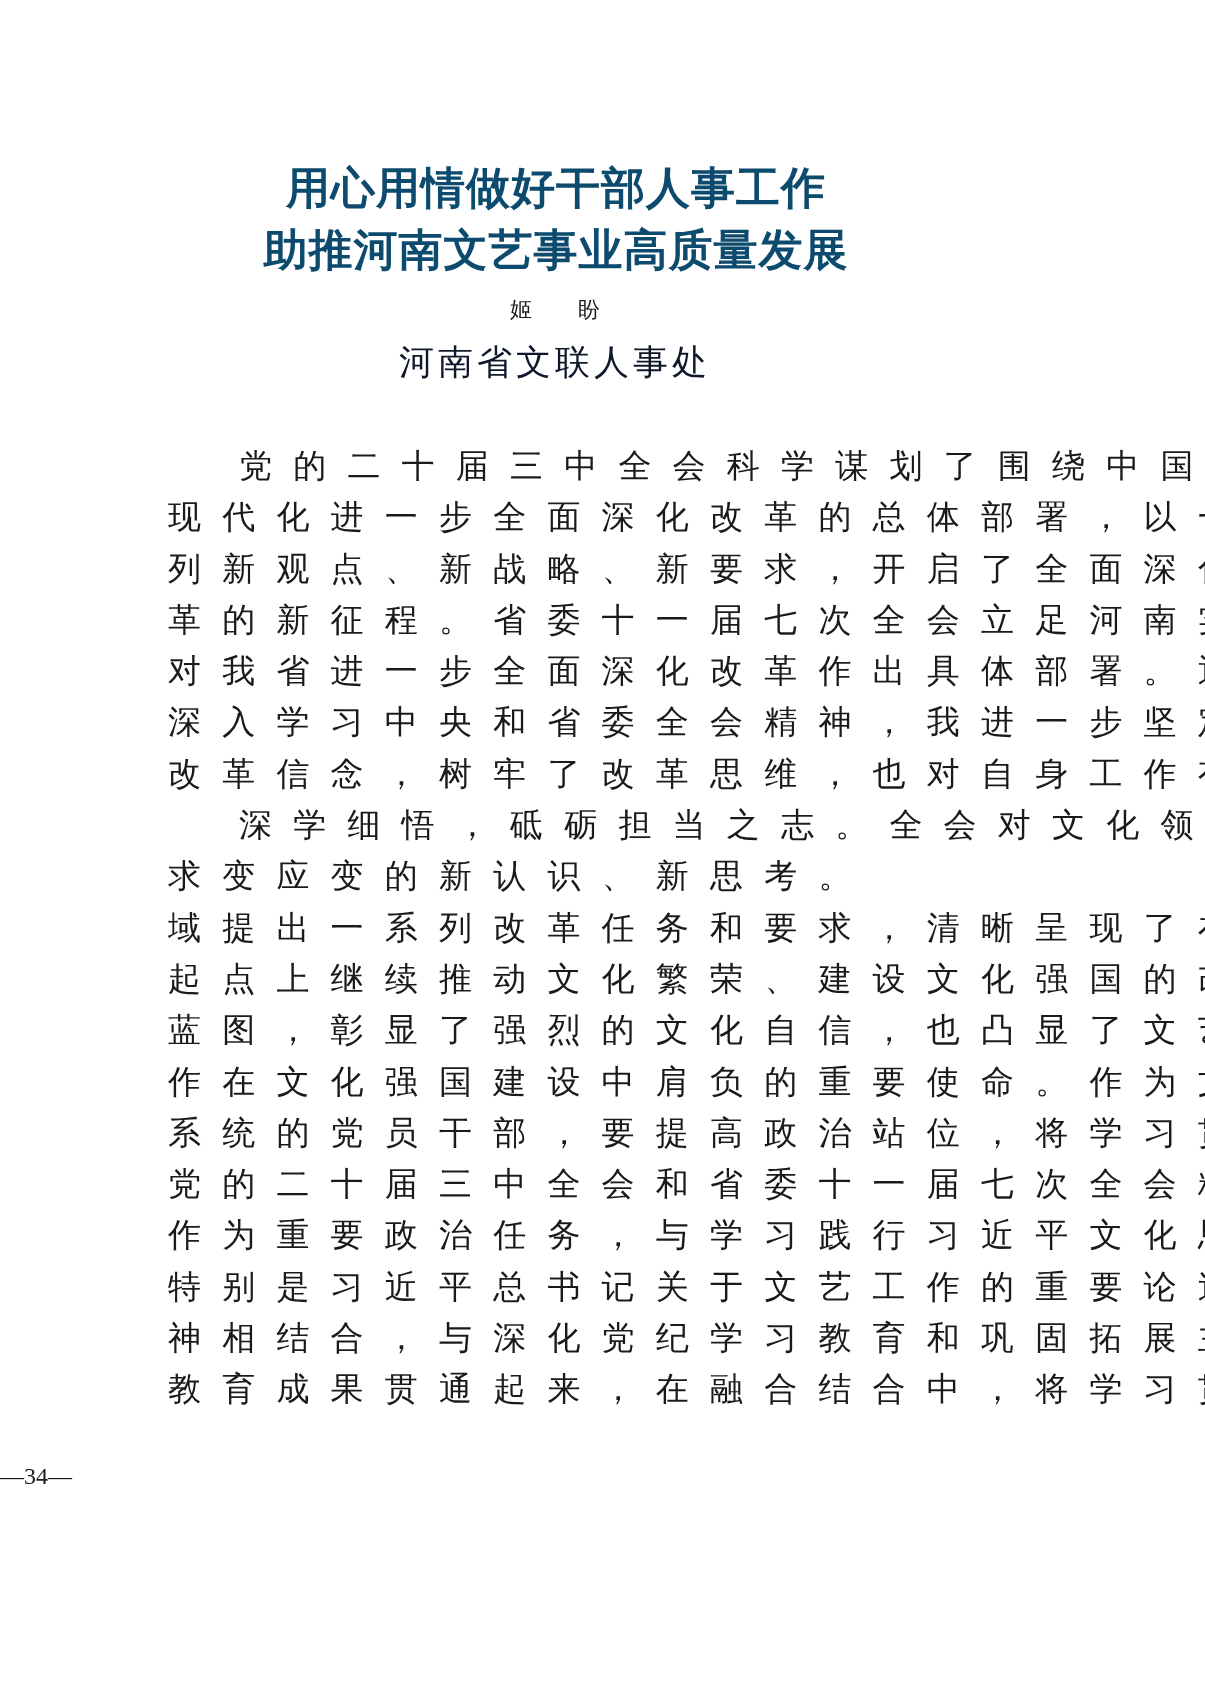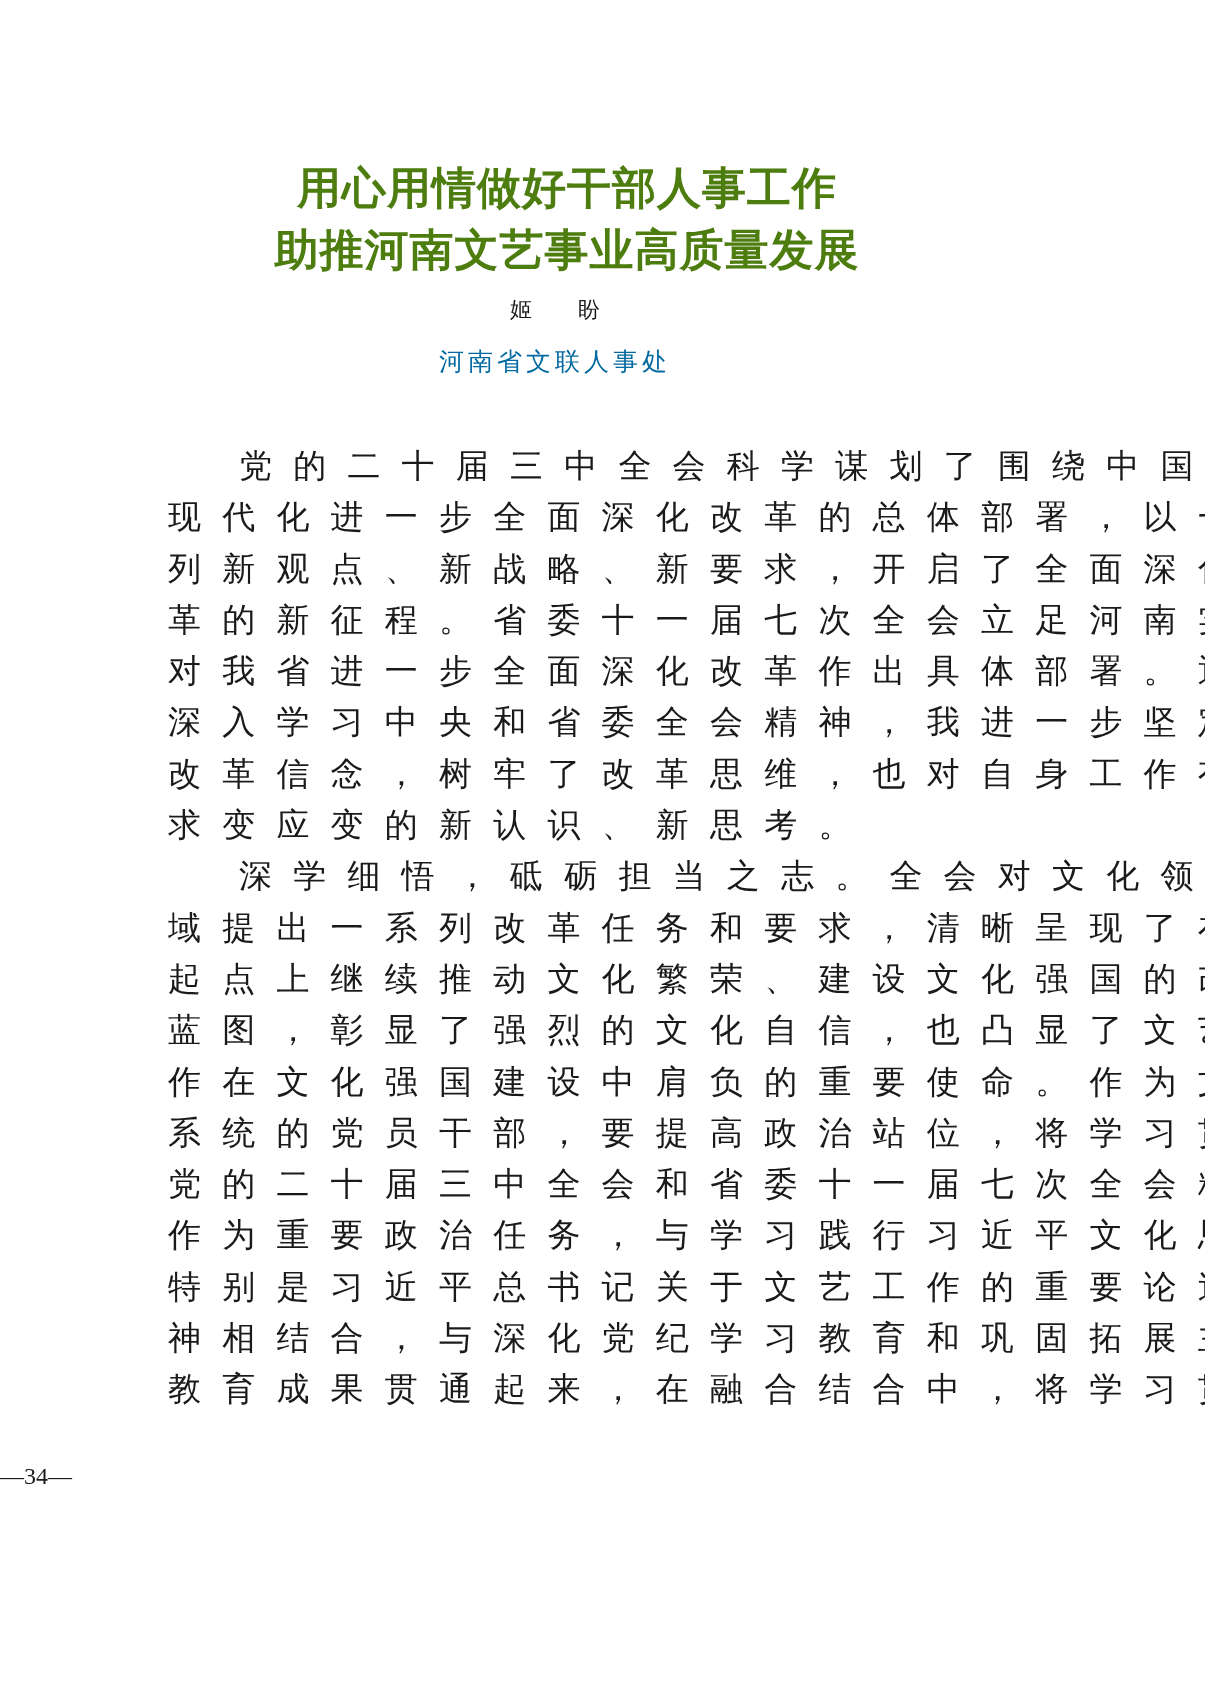--- a/index.html
+++ b/index.html
@@ -1,33 +1,33 @@
 <!DOCTYPE html>
 <html><head>
 <meta charset="utf-8">
 <style>
   html, body { margin: 0; padding: 0; background: #ffffff; }
   body { width: 1205px; height: 1701px; position: relative; overflow: hidden; }
   .page { position: absolute; left: 0; top: 0; width: 1205px; height: 1701px; background: #fff; }
   .title {
-    position: absolute; left: 12px; width: 1110px; text-align: center;
+    position: absolute; left: 1px; width: 1110px; text-align: center;
     font-family: "DejaVu Serif", serif; font-weight: bold; font-size: 44px;
-    color: #4d7c0f; letter-spacing: 1px; line-height: 56px;
+    color: #0c4a6e; letter-spacing: 1px; line-height: 56px;
   }
   .t1 { top: 160px; }
   .t2 { top: 222px; }
   .author {
     position: absolute; left: 0; width: 1110px; text-align: center; top: 290px;
     font-family: "DejaVu Serif", serif; font-size: 22px; color: #1a1a1a; line-height: 40px;
     word-spacing: 0;
   }
   .author .gap { display: inline-block; width: 46px; }
   .affil {
     position: absolute; left: 0; width: 1110px; text-align: center; top: 340px;
-    font-family: "DejaVu Serif", serif; font-size: 25px; color: #0369a1; line-height: 44px;
+    font-family: "DejaVu Serif", serif; font-size: 35px; color: #0f172a; line-height: 44px;
     letter-spacing: 4px;
   }
   .body-text {
     position: absolute; left: 168px; top: 440px; width: 780px;
   }
   .line {
     height: 51.3px; line-height: 51.3px; white-space: nowrap;
     font-family: "DejaVu Serif", serif; font-size: 33px; color: #1a1a1a;
     letter-spacing: 21.2px;
   }
@@ -51,22 +51,22 @@
   <div class="affil">河南省文联人事处</div>
 
   <div class="body-text" id="body-text">
       <div class="line indent">党的二十届三中全会科学谋划了围绕中国式</div>
       <div class="line">现代化进一步全面深化改革的总体部署，以一系</div>
       <div class="line">列新观点、新战略、新要求，开启了全面深化改</div>
       <div class="line">革的新征程。省委十一届七次全会立足河南实际，</div>
       <div class="line">对我省进一步全面深化改革作出具体部署。通过</div>
       <div class="line">深入学习中央和省委全会精神，我进一步坚定了</div>
       <div class="line">改革信念，树牢了改革思维，也对自身工作有了</div>
+      <div class="line indent">深学细悟，砥砺担当之志。全会对文化领</div>
       <div class="line">求变应变的新认识、新思考。</div>
-      <div class="line indent">深学细悟，砥砺担当之志。全会对文化领</div>
       <div class="line">域提出一系列改革任务和要求，清晰呈现了在新</div>
       <div class="line">起点上继续推动文化繁荣、建设文化强国的改革</div>
       <div class="line">蓝图，彰显了强烈的文化自信，也凸显了文艺工</div>
       <div class="line">作在文化强国建设中肩负的重要使命。作为文联</div>
       <div class="line">系统的党员干部，要提高政治站位，将学习贯彻</div>
       <div class="line">党的二十届三中全会和省委十一届七次全会精神</div>
       <div class="line">作为重要政治任务，与学习践行习近平文化思想</div>
       <div class="line">特别是习近平总书记关于文艺工作的重要论述精</div>
       <div class="line">神相结合，与深化党纪学习教育和巩固拓展主题</div>
       <div class="line">教育成果贯通起来，在融合结合中，将学习贯彻</div>

